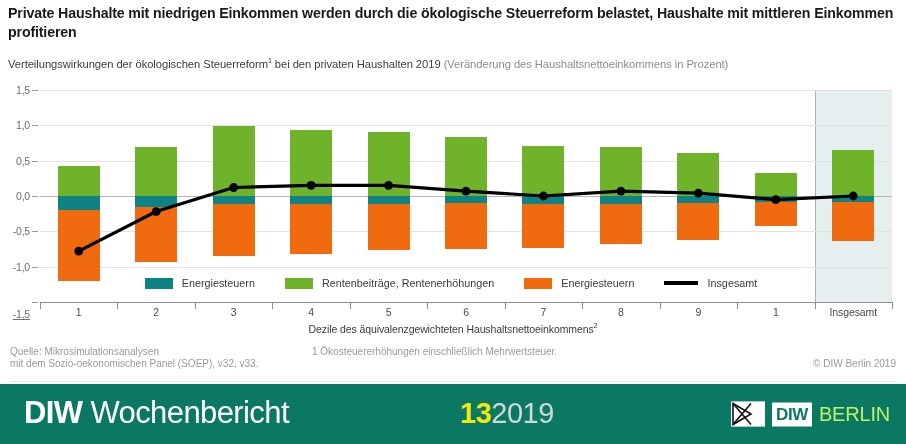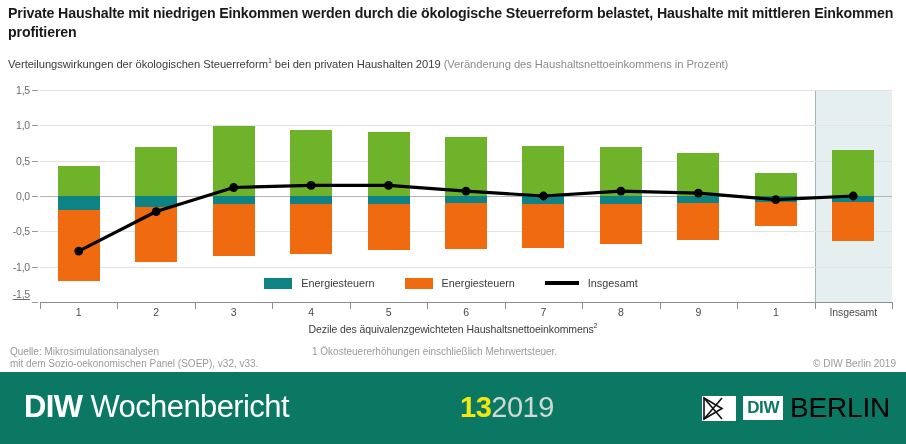--- a/index.html
+++ b/index.html
@@ -88,21 +88,21 @@
   
   .notes{position:absolute;left:0;top:346px;width:906px;height:34px;
          font-size:10px;color:#9a9a9a;line-height:11.5px;}
   .note-src{position:absolute;left:10px;top:0;}
   .note-fn{position:absolute;left:312px;top:0;}
   .note-cr{position:absolute;right:10px;top:11.5px;}
   .rule{position:absolute;left:10px;right:10px;top:381px;height:1px;background:#e3e3e3;}
 
   
   .banner{
-    position:absolute;left:0;bottom:0;width:906px;height:72px;
+    position:absolute;left:0;bottom:0;width:906px;height:60px;
     background:#0b7864;display:flex;align-items:center;
   }
   .banner-title{
     position:absolute;left:24px;top:50%;transform:translateY(-52%);
     font-size:31px;color:#ffffff;letter-spacing:-0.6px;white-space:nowrap;
   }
   .banner-title b{font-weight:bold;}
   .banner-num{
     position:absolute;left:460px;top:50%;transform:translateY(-52%);
     font-size:29px;white-space:nowrap;letter-spacing:-0.5px;
@@ -111,21 +111,21 @@
   .banner-num .year{color:#cfd8d4;}
   .banner-logo{
     position:absolute;right:16px;top:50%;transform:translateY(-50%);
     display:flex;align-items:center;gap:7px;
   }
   .logo-mark{width:34px;height:25px;background:#ffffff;position:relative;}
   .logo-diw{
     background:#ffffff;color:#0b7864;font-weight:bold;font-size:17px;
     padding:1px 4px;line-height:22px;letter-spacing:-0.4px;
   }
-  .logo-berlin{color:#000000;font-size:28px;letter-spacing:-0.2px;}
+  .logo-berlin{color:#bef264;font-size:20px;letter-spacing:-0.2px;}
 </style>
 </head>
 <body>
 
 <div class="wrap">
 
   <div class="headline">Private Haushalte mit niedrigen Einkommen werden durch die ökologische Steuerreform belastet, Haushalte mit mittleren Einkommen profitieren</div>
 
   <div class="subtitle">
     <span>Verteilungswirkungen der ökologischen Steuerreform</span><sup>1</sup><span> bei den privaten Haushalten 2019 </span><span class="paren">(Veränderung des Haushaltsnettoeinkommens in Prozent)</span>
@@ -147,21 +147,21 @@
       <div class="ytickdash" style="top: 106px;"></div>
       <div class="ytick" style="top: 106px;">0,0</div>
       <div class="gridline" style="top: 141.333px;"></div>
       <div class="ytickdash" style="top: 141.333px;"></div>
       <div class="ytick" style="top: 141.333px;">-0,5</div>
       <div class="gridline" style="top: 176.667px;"></div>
       <div class="ytickdash" style="top: 176.667px;"></div>
       <div class="ytick" style="top: 176.667px;">-1,0</div>
       <div class="gridline" style="top: 212px;"></div>
       <div class="ytickdash" style="top: 212px;"></div>
-      <div class="ytick" style="top: 204px; text-decoration: underline;">-1,5</div>
+      <div class="ytick" style="top: 224px; text-decoration: underline;">-1,5</div>
       <div class="bar" style="left: 17.7273px; top: 0px; width: 42px; height: 212px;">
         <div class="seg teal" style="top: 106px; height: 14.1333px;"></div>
         <div class="seg green" style="top: 76.32px; height: 29.68px;"></div>
         <div class="seg orange" style="top: 120.133px; height: 70.6667px;"></div>
       </div>
       <div class="bar" style="left: 95.1818px; top: 0px; width: 42px; height: 212px;">
         <div class="seg teal" style="top: 106px; height: 10.6px;"></div>
         <div class="seg green" style="top: 57.24px; height: 48.76px;"></div>
         <div class="seg orange" style="top: 116.6px; height: 55.12px;"></div>
       </div>
@@ -223,20 +223,24 @@
         <circle cx="658.3636363636364" cy="103.17333333333333" r="4.4" fill="#000000"></circle>
         <circle cx="735.8181818181819" cy="109.53333333333335" r="4.4" fill="#000000"></circle>
         <circle cx="813.2727272727273" cy="106" r="4.4" fill="#000000"></circle>
       </svg>
     </div>
 
   <div class="legend" id="legend">
       <div class="legend-item">
         <span class="legend-swatch" style="background: rgb(13, 131, 131);"></span>
         <span>Energiesteuern</span>
+      </div>
+      <div class="legend-item">
+        <span class="legend-swatch" style="background: rgb(110, 179, 42);"></span>
+        <span>Rentenbeiträge, Rentenerhöhungen</span>
       </div>
       <div class="legend-item">
         <span class="legend-swatch" style="background: rgb(240, 106, 15);"></span>
         <span>Energiesteuern</span>
       </div>
       <div class="legend-item">
         <span class="legend-line" style="background: rgb(0, 0, 0);"></span>
         <span>Insgesamt</span>
       </div>
     </div>

